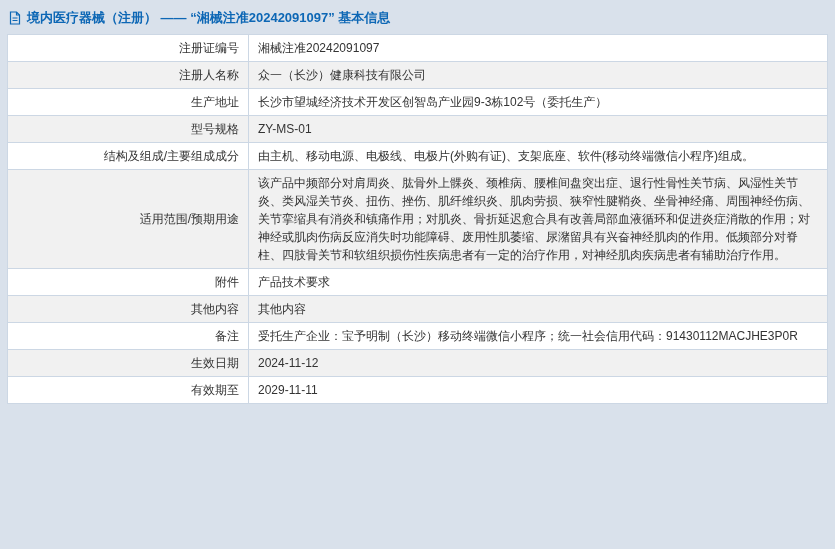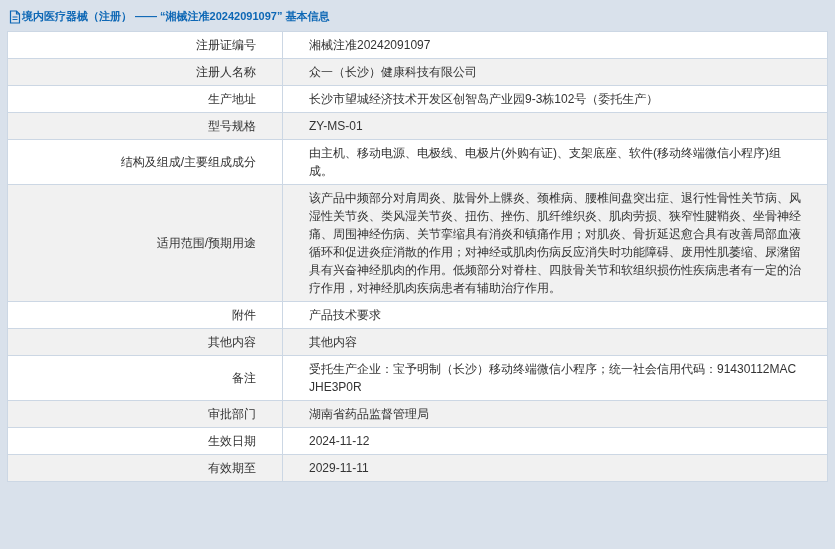--- a/index.html
+++ b/index.html
@@ -4,36 +4,36 @@
 <style>
   html,body{margin:0;padding:0;}
   body{
     width:835px;height:549px;
     background:#d9e1eb;
     font-family:"Liberation Sans","DejaVu Sans",sans-serif;
     font-size:12px;color:#333;
     overflow:hidden;
   }
   .page-header{
-    display:flex;align-items:center;
+    display:flex;align-items:center;gap:5px;
     padding:9px 8px 7px 8px;
-    color:#0d67b5;font-weight:bold;font-size:11px;
+    color:#0d67b5;font-weight:bold;font-size:13px;
     white-space:nowrap;
   }
   .doc-icon{display:inline-flex;align-items:center;}
   table.info-table{
     border-collapse:collapse;
     margin-left:7px;
     width:821px;
     table-layout:fixed;
     background:#ffffff;
   }
   .info-table td{
     border:1px solid #ccd7e4;
-    padding:4px 26px;
+    padding:4px 9px;
     line-height:1.5;
     vertical-align:middle;
     word-break:break-all;
   }
   .info-table td.label{
     width:222px;
     text-align:right;
     color:#333;
   }
   .info-table tr:nth-child(odd){background:#ffffff;}
@@ -85,24 +85,20 @@
     </tr>
     <tr>
       <td class="label">其他内容</td>
       <td class="value">其他内容</td>
     </tr>
     <tr>
       <td class="label">备注</td>
       <td class="value">受托生产企业：宝予明制（长沙）移动终端微信小程序；统一社会信用代码：91430112MACJHE3P0R</td>
     </tr>
     <tr>
-      <td class="label">审批部门</td>
-      <td class="value">湖南省药品监督管理局</td>
-    </tr>
-    <tr>
       <td class="label">生效日期</td>
       <td class="value">2024-11-12</td>
     </tr>
     <tr>
       <td class="label">有效期至</td>
       <td class="value">2029-11-11</td>
     </tr>
 
   </tbody>
 </table>

